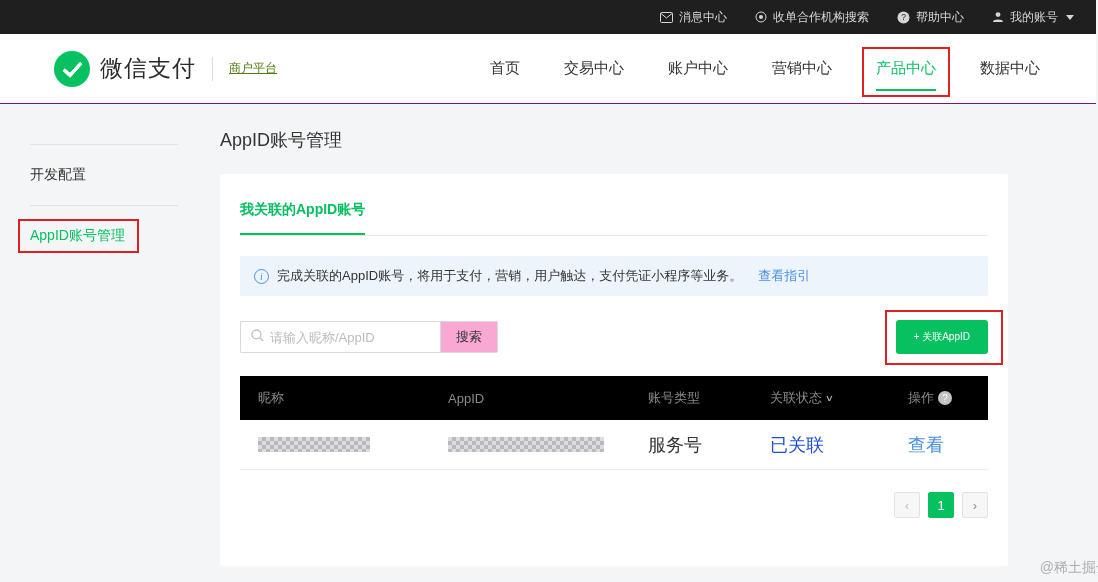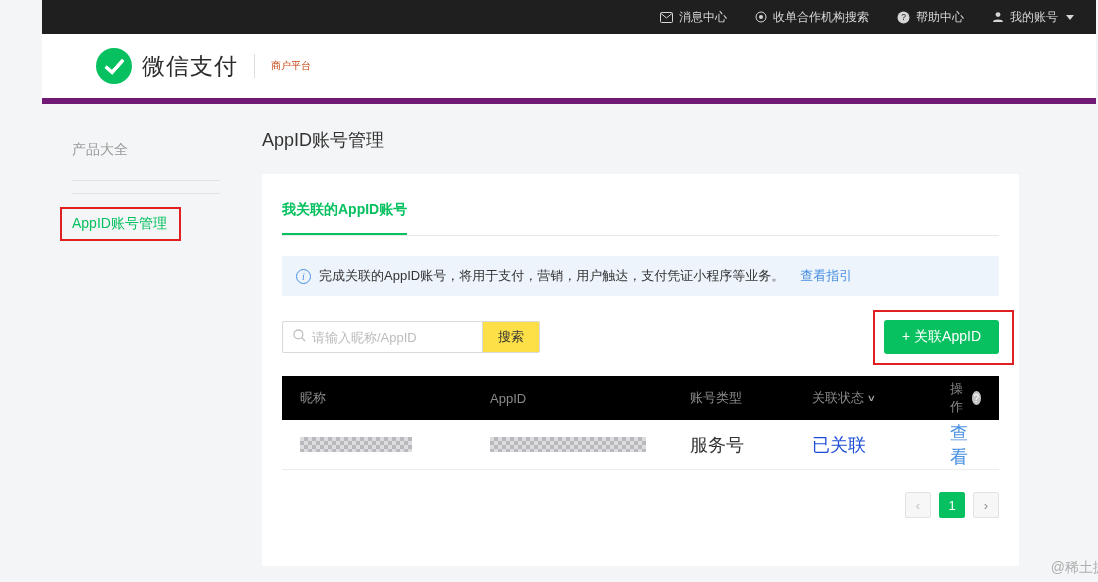--- a/index.html
+++ b/index.html
@@ -3,21 +3,21 @@
 <meta charset="utf-8">
 <style>
   * { margin:0; padding:0; box-sizing:border-box; }
   html,body { width:1098px; height:582px; }
   body {
     font-family: "Liberation Sans", "DejaVu Sans", sans-serif;
     background:#f4f5f6;
     color:#333;
     overflow:hidden;
   }
-  .page { position:relative; width:1096px; height:582px;padding-left:42px; }
+  .page { position:relative; width:1096px; height:582px; }
 
   
   .topbar {
     height:34px; background:#1f1f1f;
     display:flex; justify-content:flex-end; align-items:center;
     padding-right:22px; gap:28px;
   }
   .topbar-item {
     display:flex; align-items:center; gap:6px;
     color:#d6d6d6; font-size:12px; cursor:pointer;
@@ -26,35 +26,35 @@
   .caret-down {
     width:0; height:0; border-left:4px solid transparent; border-right:4px solid transparent;
     border-top:5px solid #d6d6d6; margin-left:2px;
   }
 
   
   .header {
     height:70px; background:#ffffff;
     display:flex; align-items:center; justify-content:space-between;
     padding:0 56px 0 54px;
-    border-bottom:6px solid #701a75;
+    border-bottom:1px solid #701a75;
   }
   .brand { display:flex; align-items:center; cursor:pointer; }
   .logo {
     width:36px; height:36px; border-radius:50%; background:#07c160;
     position:relative; flex:0 0 auto;
   }
   .logo::after {
     content:""; position:absolute; left:9px; top:11px; width:15px; height:7px;
     border-left:4px solid #fff; border-bottom:4px solid #fff;
     transform:rotate(-48deg); border-radius:1px;
   }
   .brand-name { font-size:23px; color:#2b2b2b; margin-left:10px; letter-spacing:1px; }
   .brand-sep { width:1px; height:24px; background:#dcdcdc; margin:0 16px; }
-  .brand-platform { font-size:10px; color:#c2410c; }
+  .brand-platform { font-size:12px; color:#4d7c0f;text-decoration:underline; }
 
   .main-nav { display:flex; align-items:stretch; gap:44px; height:70px; }
   .nav-item {
     position:relative; display:flex; align-items:center;
     font-size:15px; color:#333; cursor:pointer;
   }
   .nav-item.active { color:#07c160; }
   .nav-item.active::after {
     content:""; position:absolute; left:0; right:0; bottom:13px; height:2px; background:#07c160;
   }
@@ -106,28 +106,28 @@
     display:flex; align-items:center; gap:6px;
     width:200px; border:1px solid #d9d9d9; border-right:none;
     border-radius:2px 0 0 2px; padding:0 10px; background:#fff;
   }
   .search-box input {
     border:none; outline:none; width:100%; font-size:13px; color:#333; background:transparent;
     font-family:inherit;
   }
   .search-box input::placeholder { color:#bcbcbc; }
   .search-btn {
-    width:58px; border:1px solid #d9d9d9; background:#fde047;
+    width:58px; border:1px solid #d9d9d9; background:#f9a8d4;
     font-size:13px; color:#333; cursor:pointer; border-radius:0 2px 2px 0;
     font-family:inherit;
   }
   .add-wrap { position:relative; }
   .add-btn {
     height:34px; padding:0 18px; background:#07c160; color:#fff; border:none;
-    font-size:14px; border-radius:3px; cursor:pointer; font-family:inherit;
+    font-size:10px; border-radius:3px; cursor:pointer; font-family:inherit;
   }
   .anno-add { left:-11px; right:-15px; top:-10px; bottom:-11px; }
 
   
   .table { margin-top:22px; }
   .t-head, .t-row {
     display:grid; grid-template-columns:190px 200px 122px 138px 1fr;
     align-items:center; padding:0 18px;
   }
   .t-head { background:#000000; height:44px; color:#8a8a8a; font-size:13px; }
@@ -209,27 +209,38 @@
     </div>
   </div>
 
   <div class="header">
     <div class="brand">
       <span class="logo"></span>
       <span class="brand-name">微信支付</span>
       <span class="brand-sep"></span>
       <span class="brand-platform">商户平台</span>
     </div>
+    <nav class="main-nav">
+      <div class="nav-item">首页</div>
+      <div class="nav-item">交易中心</div>
+      <div class="nav-item">账户中心</div>
+      <div class="nav-item">营销中心</div>
+      <div class="nav-item active">
+        <span>产品中心</span>
+        <span class="anno anno-nav"></span>
+      </div>
+      <div class="nav-item">数据中心</div>
+    </nav>
   </div>
 
   <div class="layout">
 
     <aside class="sidebar">
-      <div class="side-item muted">产品大全</div>
       <div class="side-divider"></div>
+      <div class="side-item">开发配置</div>
       <div class="side-divider"></div>
       <div class="side-item active">
         <span class="side-label">
           <span>AppID账号管理</span>
           <span class="anno anno-side"></span>
         </span>
       </div>
     </aside>
 
     <main class="main">

